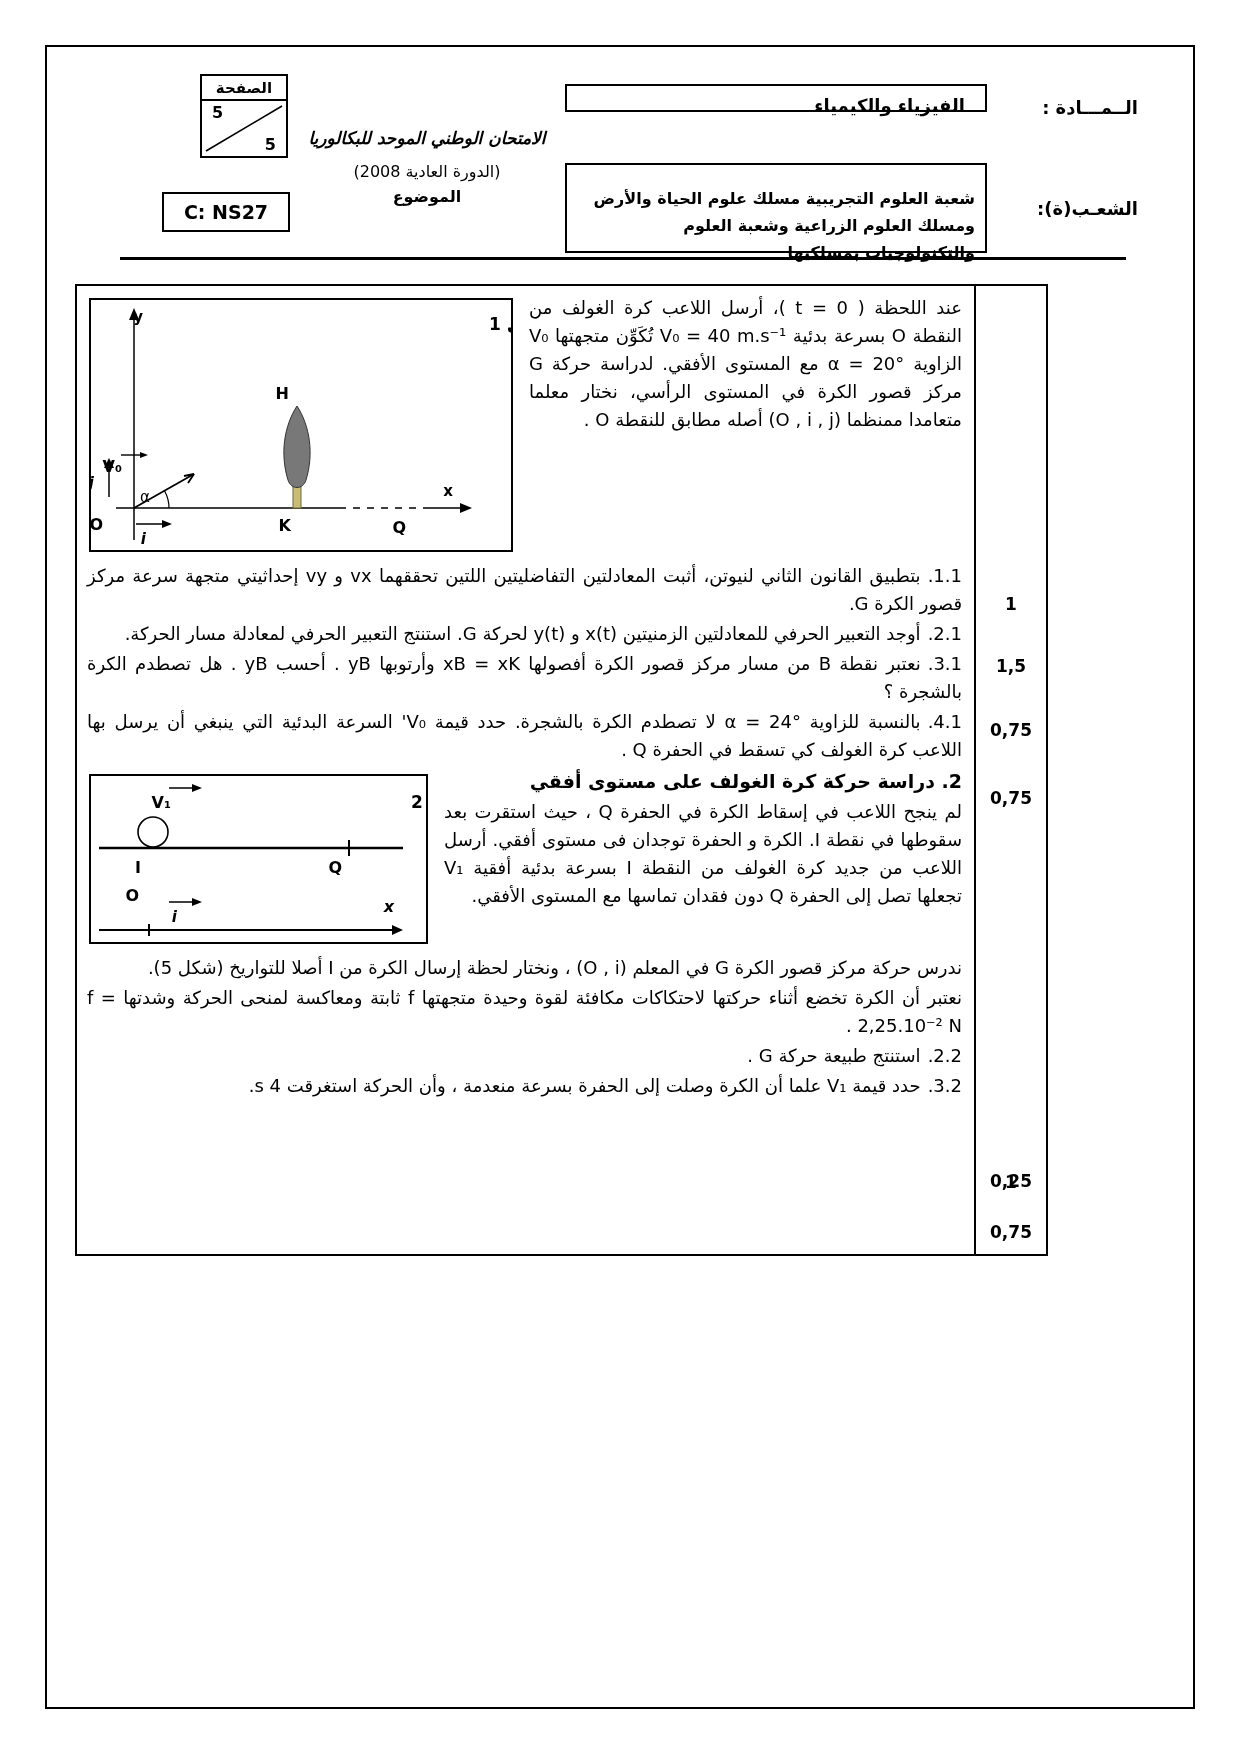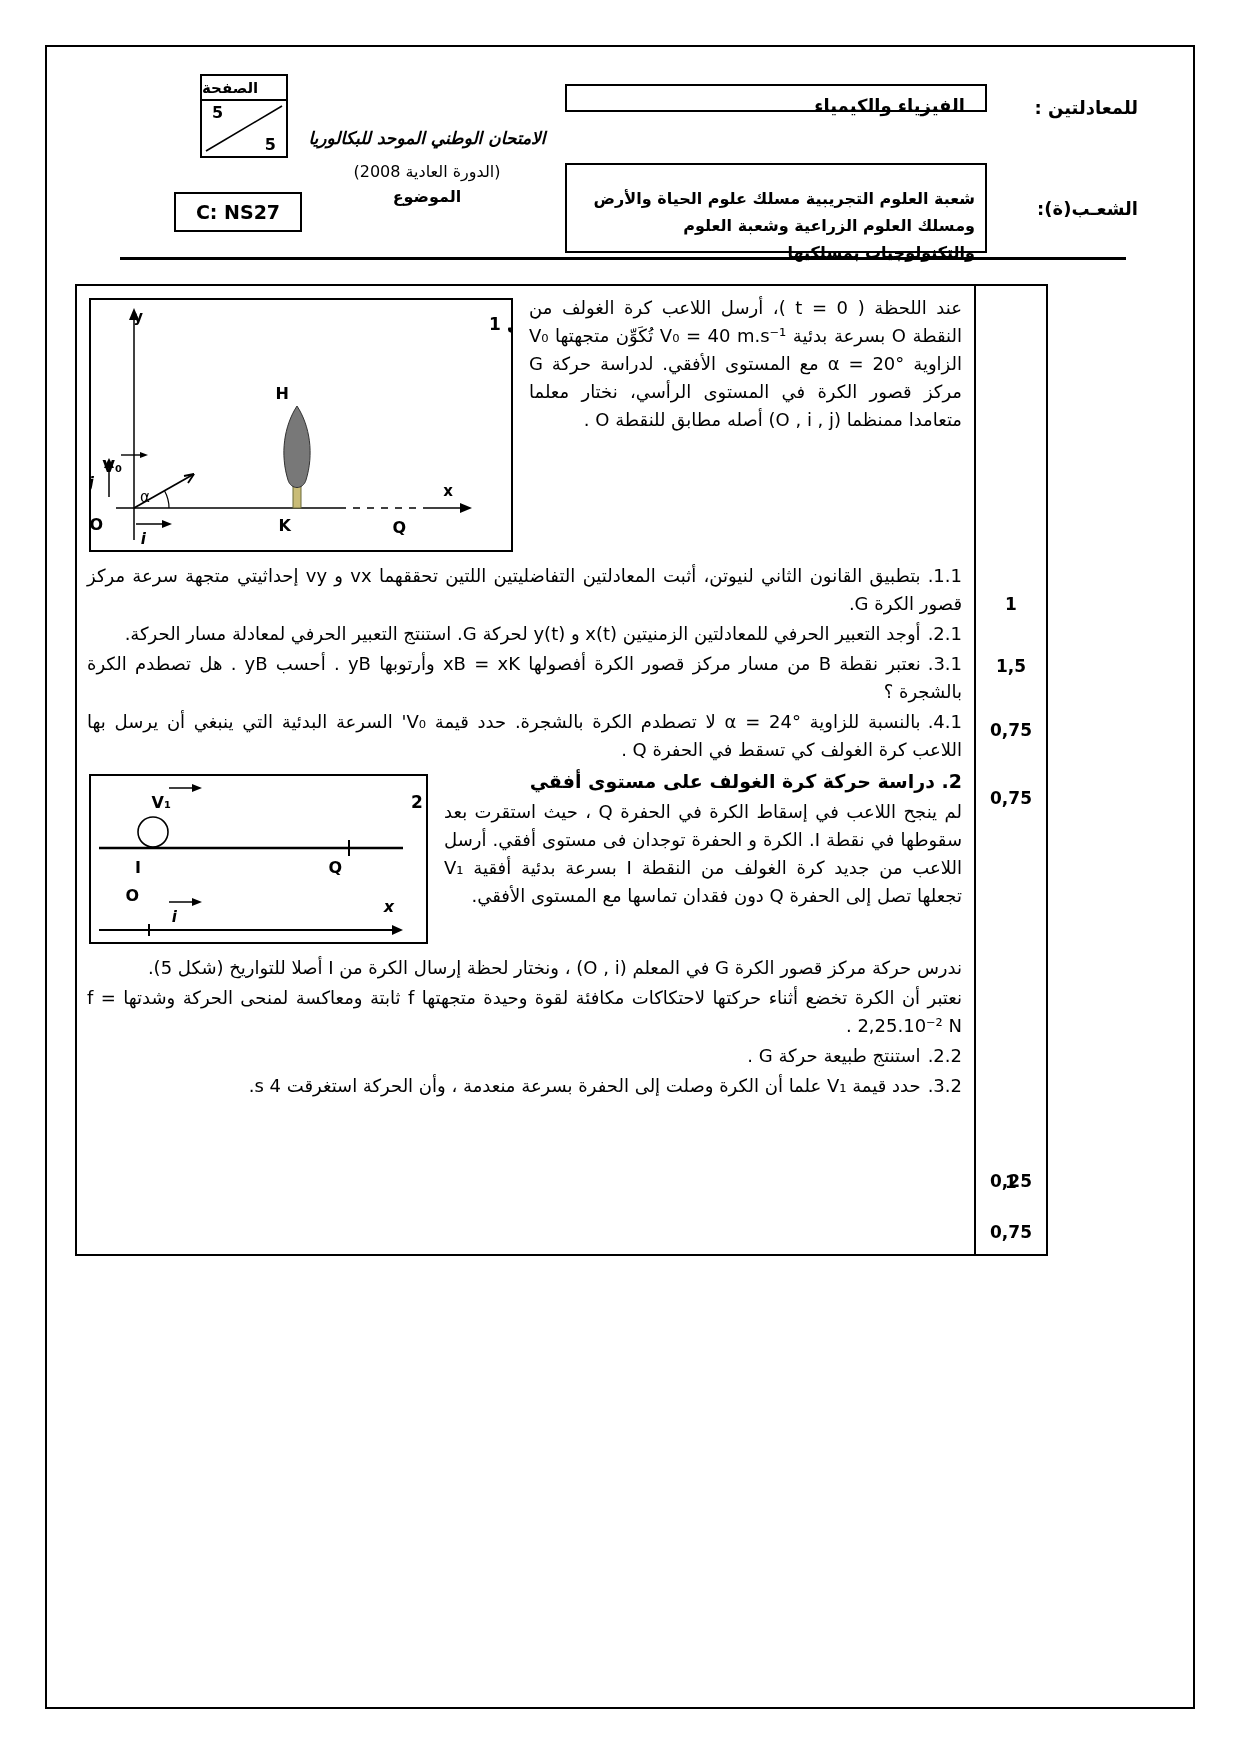--- a/index.html
+++ b/index.html
@@ -6,27 +6,27 @@
   html,body { background:#e8e8e8; }
   .page {
     position:relative; width:1240px; height:1754px; margin:0 auto;
     background:#ffffff; color:#000;
     font-family:"DejaVu Sans", sans-serif;
   }
   .outer-border { position:absolute; left:45px; top:45px; width:1150px; height:1664px; border:2px solid #000; }
 
   
   .page-count-box { position:absolute; left:200px; top:74px; width:88px; height:84px; border:2px solid #000; background:#fff; }
-  .pc-label { height:25px; border-bottom:2px solid #000; text-align:left; font-weight:bold; font-size:15px; line-height:24px; direction:rtl; }
+  .pc-label { height:25px; border-bottom:2px solid #000; text-align:center; font-weight:bold; font-size:15px; line-height:24px; direction:rtl; }
   .pc-body { position:relative; height:55px; }
   .pc-top { position:absolute; left:10px; top:2px; font-size:16px; font-weight:bold; }
   .pc-bottom { position:absolute; right:10px; bottom:2px; font-size:16px; font-weight:bold; }
   .pc-diag { position:absolute; left:0; top:0; width:100%; height:100%; }
 
-  .code-box { position:absolute; left:174px; top:192px; width:128px; height:40px; border:2px solid #000; font-weight:bold; font-size:19px; text-align:center; line-height:36px; }
+  .code-box { position:absolute; left:162px; top:192px; width:128px; height:40px; border:2px solid #000; font-weight:bold; font-size:19px; text-align:center; line-height:36px; }
 
   .exam-title { position:absolute; left:293px; top:126px; width:268px; text-align:center; direction:rtl; }
   .et1 { font-weight:bold; font-style:italic; font-size:17px; line-height:24px; }
   .et2 { font-weight:normal; font-size:16px; margin-top:12px; }
   .et3 { font-weight:bold; font-size:16px; margin-top:6px; }
 
   .subject-box { position:absolute; left:565px; top:84px; width:422px; height:28px; border:2px solid #000; direction:rtl; text-align:right; font-weight:bold; font-size:18px; line-height:40px; padding:0 20px; }
   .subject-label { position:absolute; left:998px; top:97px; width:140px; direction:rtl; text-align:right; font-weight:bold; font-size:18px; }
   .branch-box { position:absolute; left:565px; top:163px; width:422px; height:90px; border:2px solid #000; direction:rtl; text-align:right; font-weight:bold; font-size:16px; line-height:27px; padding:20px 10px; }
   .branch-label { position:absolute; left:1005px; top:198px; width:133px; direction:rtl; text-align:right; font-weight:bold; font-size:18px; }
@@ -74,21 +74,21 @@
 
   <div class="code-box">C: NS27</div>
 
   <div class="exam-title">
     <div class="et1">الامتحان الوطني الموحد للبكالوريا</div>
     <div class="et2">(الدورة العادية 2008)</div>
     <div class="et3">الموضوع</div>
   </div>
 
   <div class="subject-box">الفيزياء والكيمياء</div>
-  <div class="subject-label">للمعادلتين :</div>
+  <div class="subject-label">الــمـــادة :</div>
 
   <div class="branch-box">شعبة العلوم التجريبية مسلك علوم الحياة والأرض ومسلك العلوم الزراعية وشعبة العلوم والتكنولوجيات بمسلكيها</div>
   <div class="branch-label">الشعـب(ة):</div>
 
   <div class="header-rule"></div>
 
   <div class="main-box">
 
     <div class="grade-strip">
       <span class="grade" style="top:308px">1</span>

